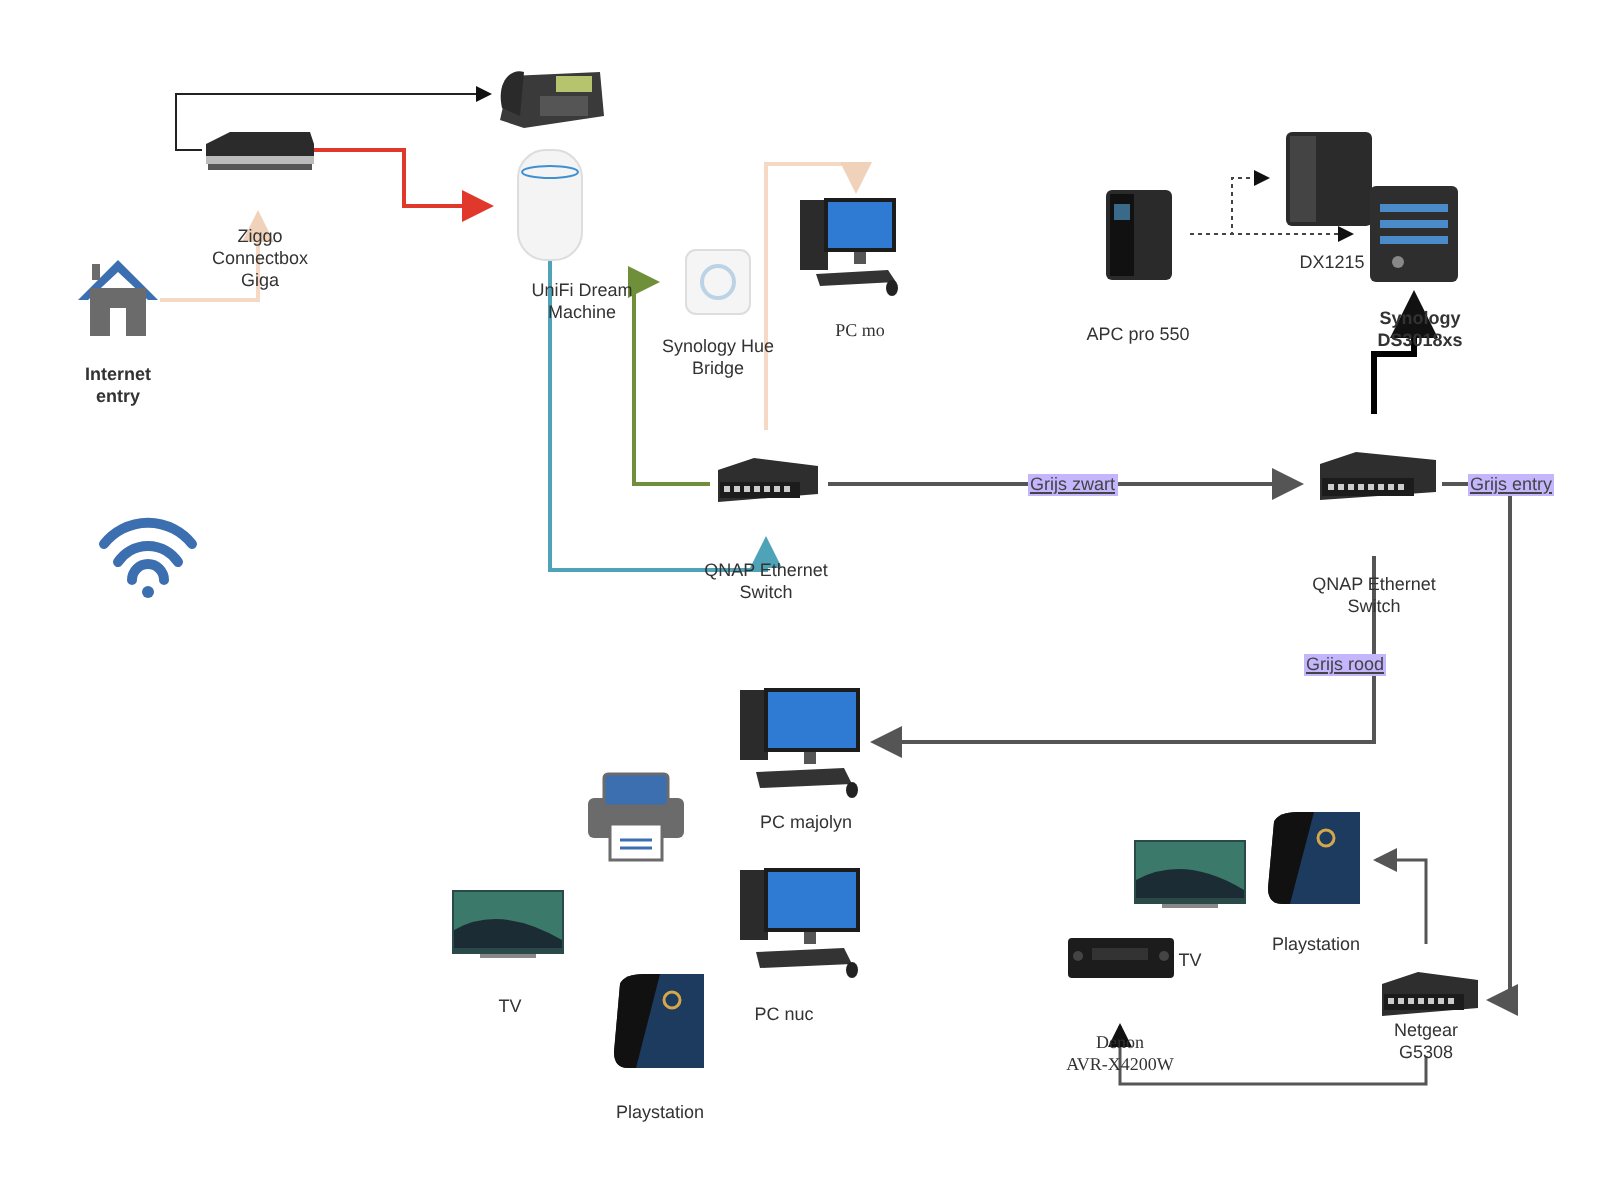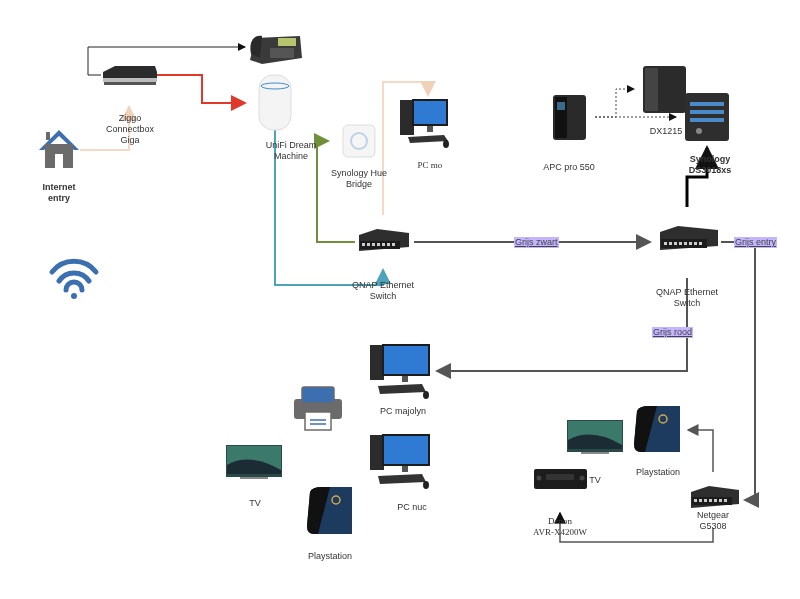--- a/index.html
+++ b/index.html
@@ -229,21 +229,21 @@
 <div class="lbl" style="left:534px;top:162px;width:70px;">APC pro 550</div>
 <div class="lbl" style="left:641px;top:126px;width:50px;">DX1215</div>
 <div class="lbl" style="left:680px;top:154px;width:60px;font-weight:bold;">Synology
 DS3018xs</div>
 <div class="lbl" style="left:348px;top:280px;width:70px;">QNAP Ethernet
 Switch</div>
 <div class="lbl" style="left:652px;top:287px;width:70px;">QNAP Ethernet
 Switch</div>
 <div class="lbl" style="left:370px;top:406px;width:66px;">PC majolyn</div>
 <div class="lbl" style="left:240px;top:498px;width:30px;">TV</div>
-<div class="lbl" style="left:387px;top:502px;width:50px;">PC nuc</div>
+<div class="lbl" style="left:367px;top:502px;width:50px;">PC nuc</div>
 <div class="lbl" style="left:300px;top:551px;width:60px;">Playstation</div>
 <div class="lbl" style="left:585px;top:475px;width:20px;">TV</div>
 <div class="lbl" style="left:628px;top:467px;width:60px;">Playstation</div>
 <div class="lbl" style="left:525px;top:516px;width:70px;font-family:Liberation Serif, serif;">Denon
 AVR-X4200W</div>
 <div class="lbl" style="left:690px;top:510px;width:46px;">Netgear
 G5308</div>
 
 <div class="wirelbl" style="left:514px;top:237px;">Grijs zwart</div>
 <div class="wirelbl" style="left:652px;top:327px;">Grijs rood</div>

